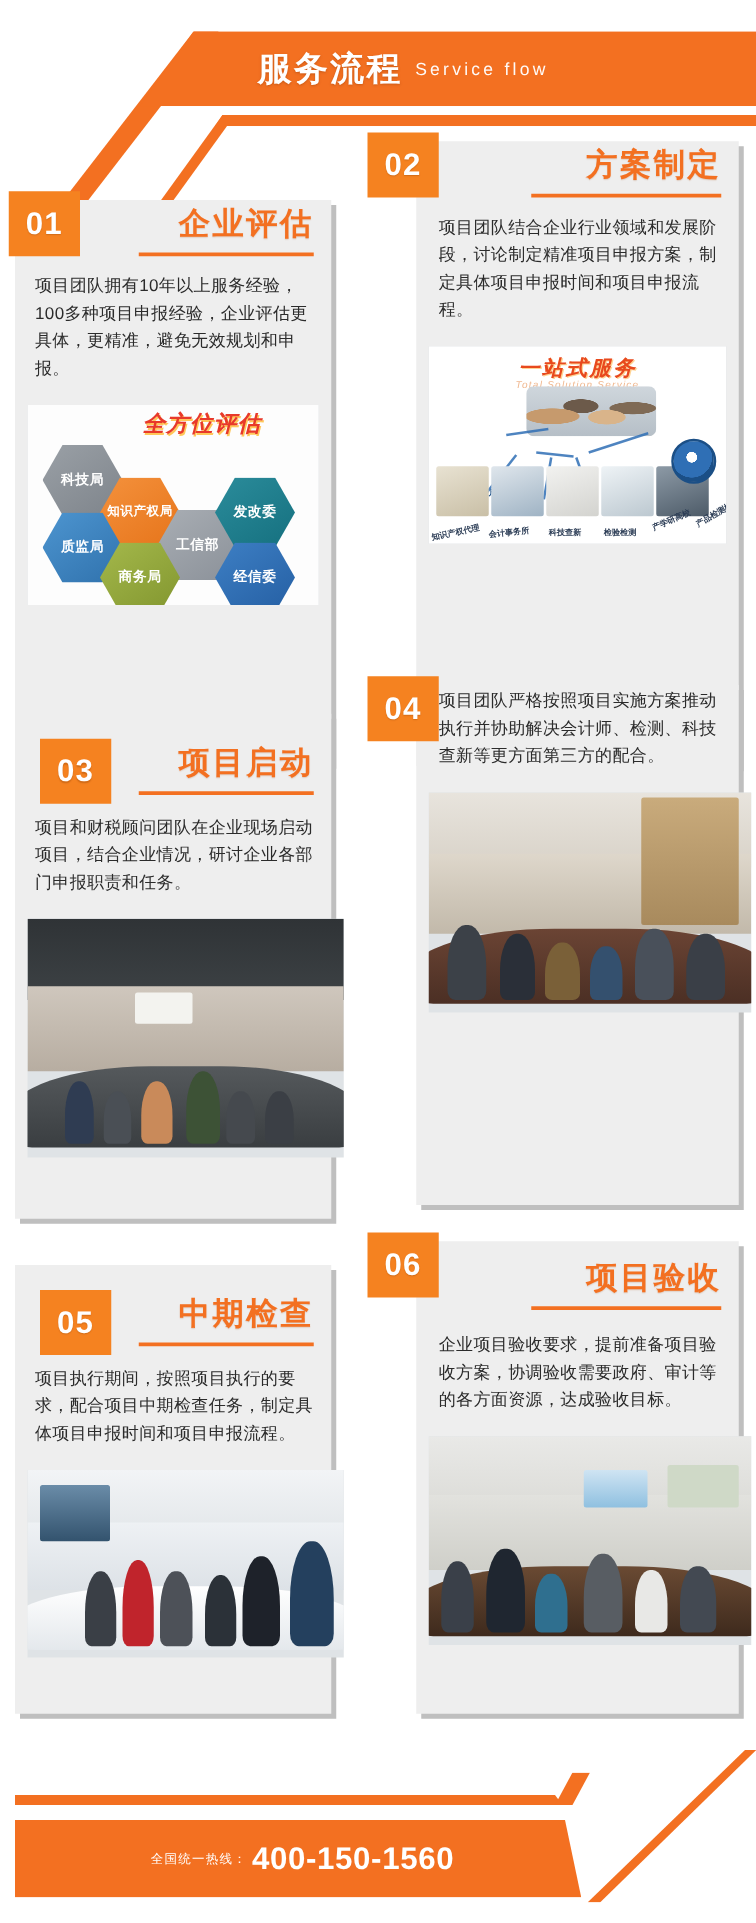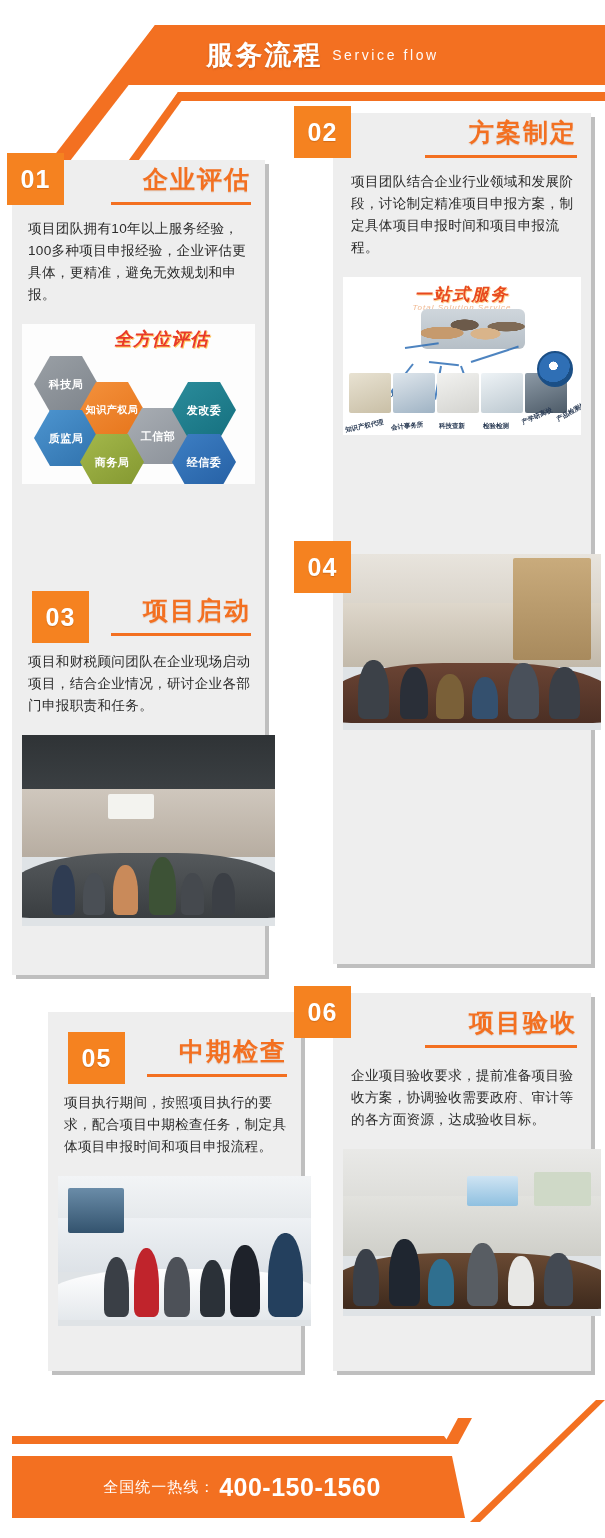--- a/index.html
+++ b/index.html
@@ -159,21 +159,21 @@
   .ftr-band-tri {
     position: absolute; left: 400px; top: 0px; width: 205px; height: 122px;
     background: #f37021;
     clip-path: polygon(70px 122px, 196px 0, 205px 0, 80px 122px);
   }
   .ftr-inner {
     position: absolute; left: 12px; top: 56px; width: 460px; height: 62px;
     display: flex; align-items: center; justify-content: center; gap: 4px;
     z-index: 3;
   }
-  .ftr-label { color: #ffffff; font-size: 15px; letter-spacing: 1px; }
+  .ftr-label { color: #ffffff; font-size: 10px; letter-spacing: 1px; }
   .ftr-num {
     color: #ffffff; font-size: 25px; font-weight: bold; letter-spacing: .5px;
     line-height: 1;
   }
 </style>
 </head>
 <body>
 
 <div id="page">
 
@@ -261,35 +261,36 @@
       <div class="pers" style="left:24%;width:9%;height:22%;background:#4a4f55;"></div>
       <div class="pers" style="left:36%;width:10%;height:26%;background:#c98a5a;"></div>
       <div class="pers" style="left:50%;width:11%;height:30%;background:#3d5236;"></div>
       <div class="pers" style="left:63%;width:9%;height:22%;background:#45494e;"></div>
       <div class="pers" style="left:75%;width:9%;height:22%;background:#3b3f45;"></div>
     </div>
   </div>
 
   <div class="card right" style="top:548px;height:416px;">
     <div class="badge" style="left:-39px;top:-7px;">04</div>
+    <div class="card-body">项目团队严格按照项目实施方案推动执行并协助解决会计师、检测、科技查新等更方面第三方的配合。</div>
     <div class="card-photo ph" style="height:176px;">
       <div class="rm-ceiling" style="background:linear-gradient(#e8e4dd,#d8d2c8);"></div>
       <div class="rm-wall" style="background:linear-gradient(#ded7cb,#c2b9aa);"></div>
       <div class="scr" style="right:4%;top:2%;width:30%;height:58%;background:linear-gradient(#c6a濃,#b59a70);background:linear-gradient(#c9ab7c,#a88a5d);"></div>
       <div class="rm-table" style="background:linear-gradient(#6b4434,#4b2f24);"></div>
       <div class="pers" style="left:6%;width:12%;height:34%;background:#3c4148;"></div>
       <div class="pers" style="left:22%;width:11%;height:30%;background:#2a2f38;"></div>
       <div class="pers" style="left:36%;width:11%;height:26%;background:#7a6038;"></div>
       <div class="pers" style="left:50%;width:10%;height:24%;background:#34506e;"></div>
       <div class="pers" style="left:64%;width:12%;height:32%;background:#49505a;"></div>
       <div class="pers" style="left:80%;width:12%;height:30%;background:#3a3f47;"></div>
     </div>
   </div>
 
-  <div class="card left" style="top:1012px;height:359px;margin-left:36px;">
+  <div class="card left" style="top:1012px;height:359px;">
     <div class="badge" style="left:20px;top:20px;">05</div>
     <div class="card-head" style="height:78px;">
       <div class="card-title" style="top:26px;">中期检查</div>
       <div class="title-underline" style="top:62px;"></div>
     </div>
     <div class="card-body">项目执行期间，按照项目执行的要求，配合项目中期检查任务，制定具体项目申报时间和项目申报流程。</div>
     <div class="card-photo ph" style="height:150px;">
       <div class="rm-ceiling" style="background:linear-gradient(#f2f4f6,#e3e7ea);"></div>
       <div class="rm-wall" style="background:linear-gradient(#eef1f4,#dde2e7);"></div>
       <div class="scr" style="left:4%;top:8%;width:22%;height:30%;background:linear-gradient(#6a8ca8,#33536e);"></div>

